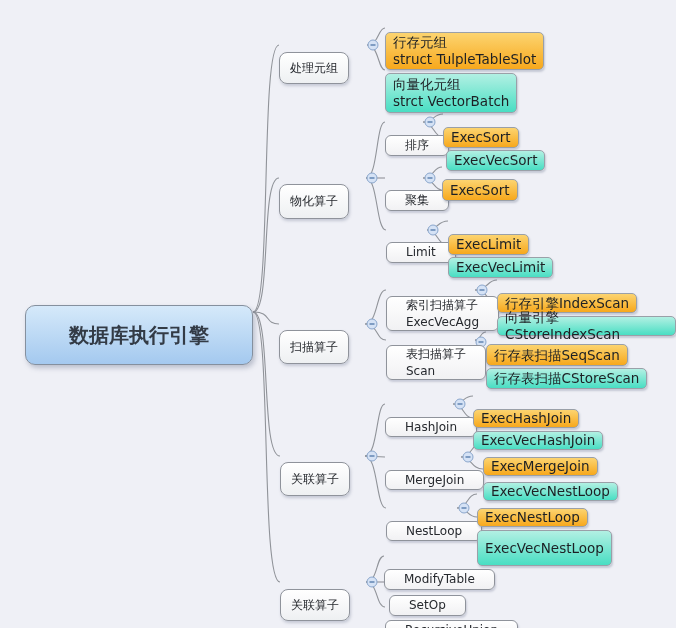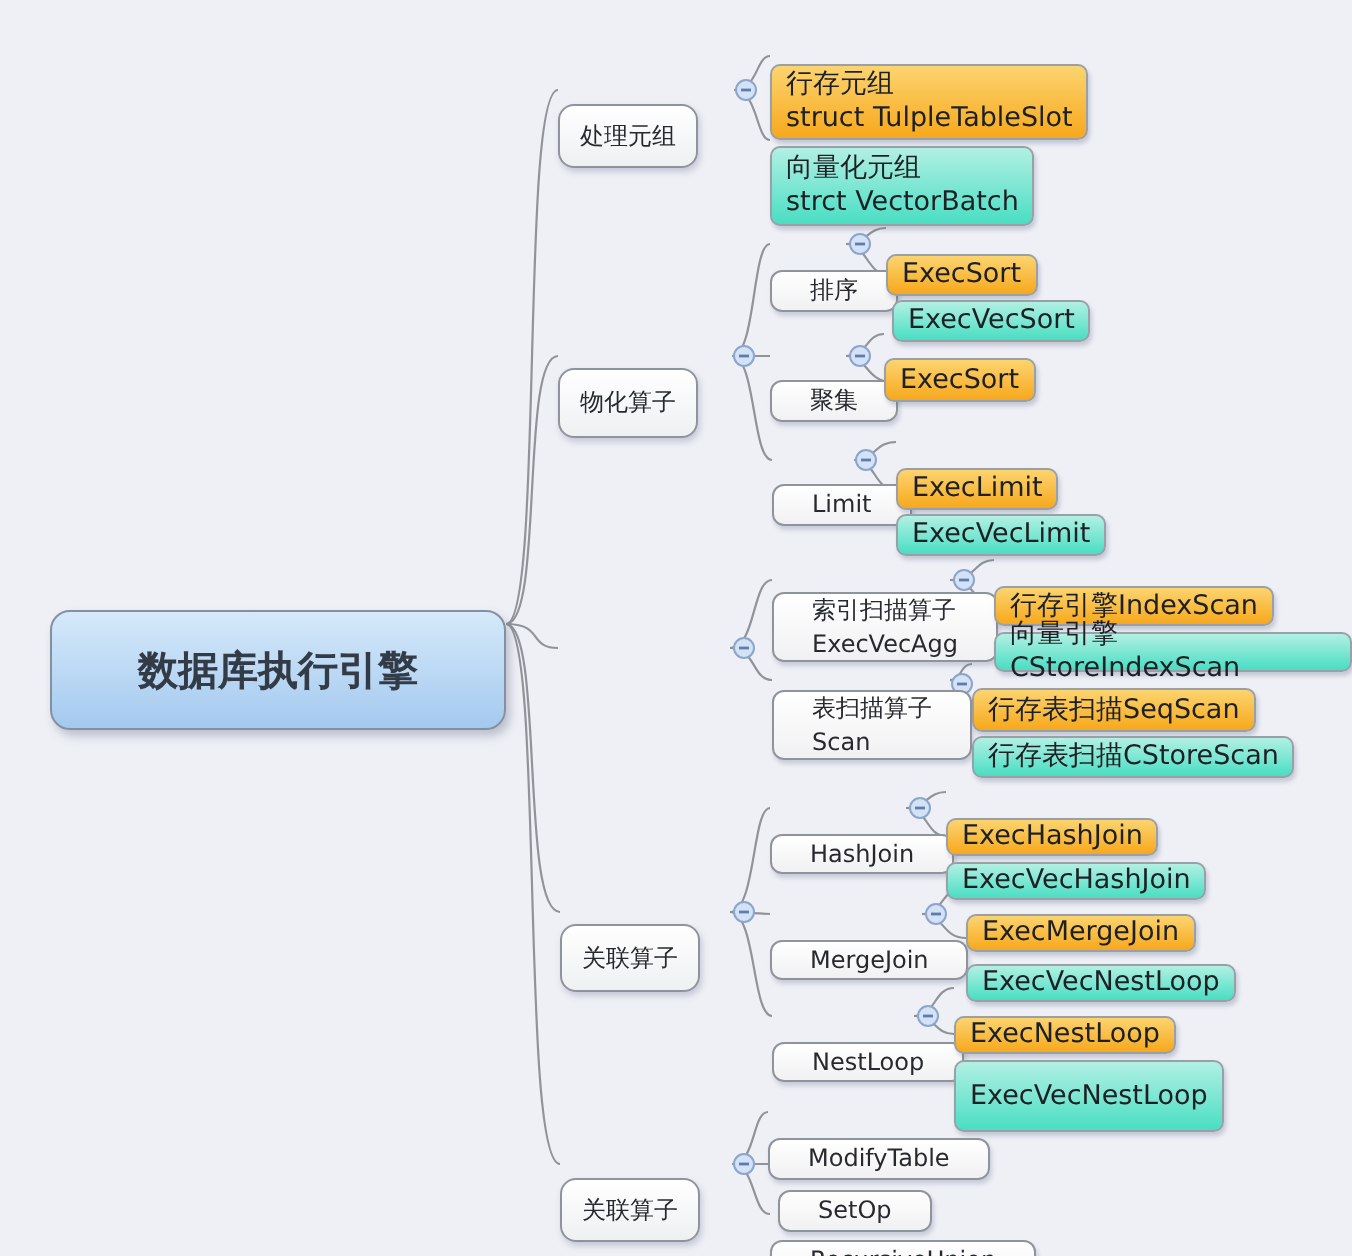--- a/index.html
+++ b/index.html
@@ -150,20 +150,21 @@
           <circle cx="372" cy="582" r="5"></circle>
           <line x1="369.5" y1="582" x2="374.5" y2="582"></line>
         </g>
     </g>
   </svg>
 
   <div class="node root-node" style="left:25px;top:282px;width:228px;height:60px;">数据库执行引擎</div>
 
   <div class="node l1" style="left:279px;top:29px;height:32px;">处理元组</div>
   <div class="node l1" style="left:279px;top:161px;height:35px;">物化算子</div>
+  <div class="node l1" style="left:279px;top:307px;height:34px;">扫描算子</div>
   <div class="node l1" style="left:280px;top:439px;height:34px;">关联算子</div>
   <div class="node l1" style="left:280px;top:566px;height:32px;">关联算子</div>
 
   <div class="node leaf row" style="left:385px;top:9px;height:38px;">行存元组
 struct TulpleTableSlot</div>
   <div class="node leaf vec" style="left:385px;top:50px;height:40px;">向量化元组
 strct VectorBatch</div>
 
   <div class="node l2" style="left:385px;top:112px;height:21px;">排序</div>
   <div class="node l2" style="left:385px;top:167px;height:21px;">聚集</div>

